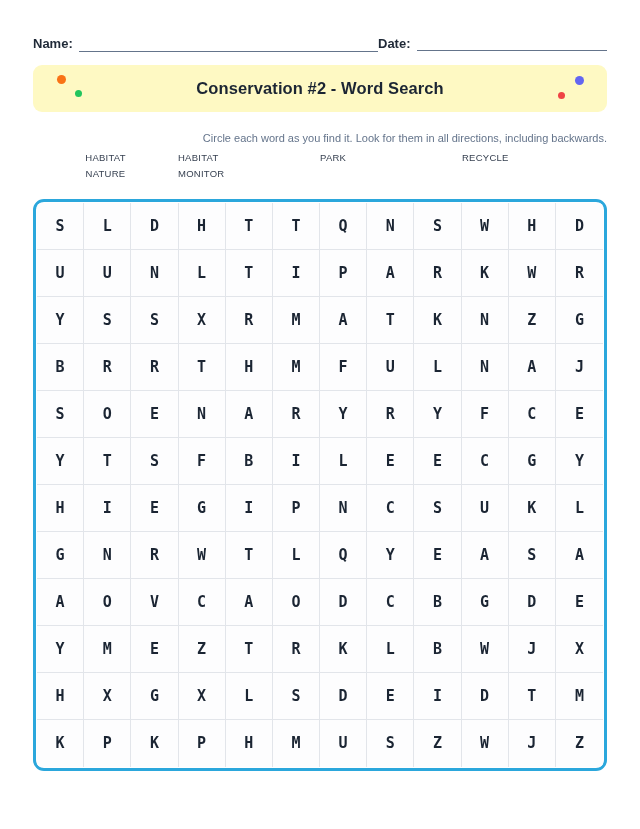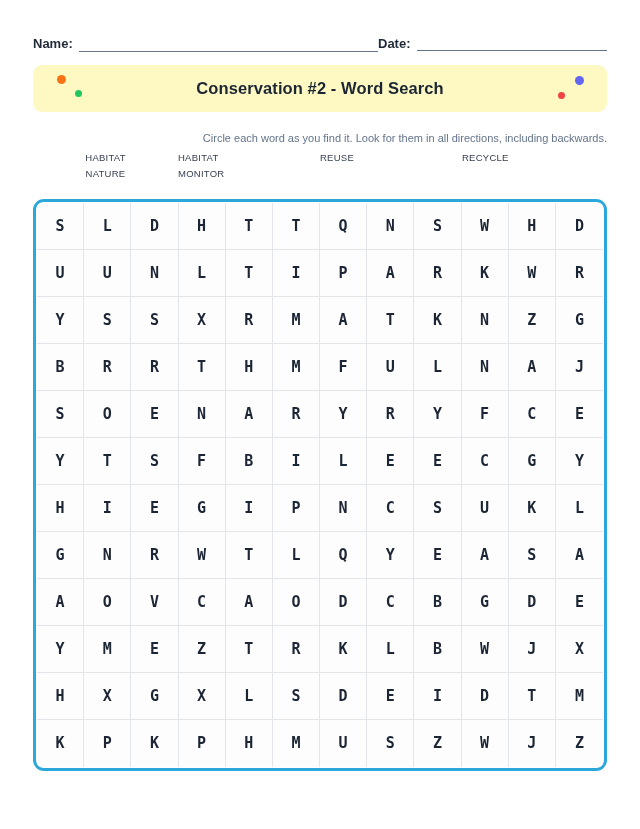--- a/index.html
+++ b/index.html
@@ -164,21 +164,21 @@
     <span class="dot dot-red"></span>
     <span class="banner-title">Conservation #2 - Word Search</span>
   </div>
 
   <div class="instructions">Circle each word as you find it. Look for them in all directions, including backwards.</div>
 
   <div class="wordlist">
     <div class="word-row">
       <span class="word c0">HABITAT</span>
       <span class="word c1">HABITAT</span>
-      <span class="word c2">REUSE</span>
+      <span class="word c2">PARK</span>
       <span class="word c3">RECYCLE</span>
     </div>
     <div class="word-row">
       <span class="word c0">NATURE</span>
       <span class="word c1">MONITOR</span>
       <span class="word c2"></span>
       <span class="word c3"></span>
     </div>
   </div>
 

